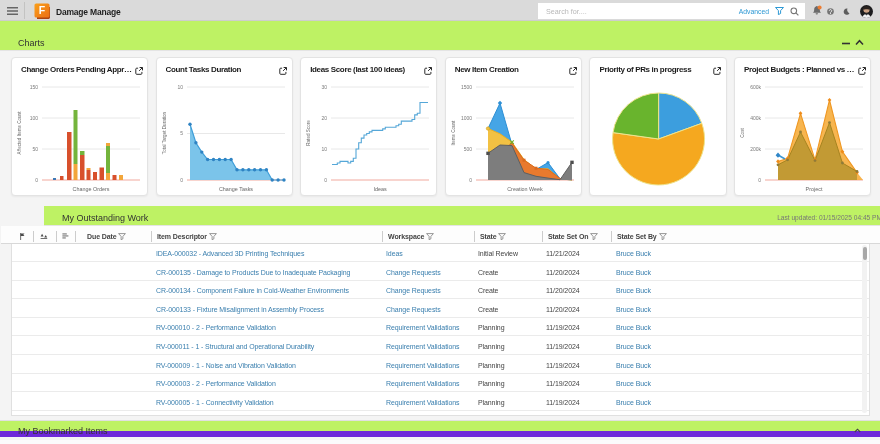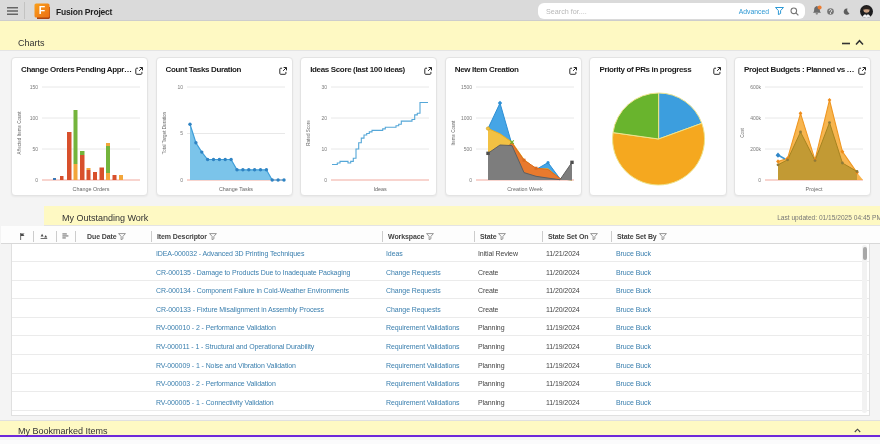--- a/index.html
+++ b/index.html
@@ -1,25 +1,25 @@
 <!DOCTYPE html>
 <html><head><meta charset="utf-8"><title>Fusion Manage</title>
 <style>
 * { margin:0; padding:0; box-sizing:border-box; }
 html,body { width:880px; height:444px; overflow:hidden; font-family:"Liberation Sans",sans-serif; background:#f4f4f4; }
 .topbar { position:absolute; left:0; top:0; width:880px; height:21px; background:#dadada; border-bottom:1px solid #cdcdcd; }
 .burger { position:absolute; left:7px; top:7px; }
 .tb-sep { position:absolute; left:24px; top:2px; width:1px; height:17px; background:#c3c3c2; }
 .flogo { position:absolute; left:34px; top:2.5px; }
 .brand { position:absolute; left:56px; top:6.5px; font-size:8.5px; letter-spacing:-0.2px; font-weight:bold; color:#1f1f1f; }
-.search { position:absolute; left:538px; top:3px; width:267px; height:16px; background:#fff; border-radius:6px; display:flex; align-items:center; }
+.search { position:absolute; left:538px; top:3px; width:267px; height:16px; background:#fff; border-radius:0; display:flex; align-items:center; }
 .ph { color:#b8b8b8; font-size:7.2px; margin-left:8px; flex:1; }
 .adv { color:#2c98d4; font-size:6.8px; margin-right:4px; }
 .ticon { position:absolute; top:4px; }
-.band { position:absolute; left:0; width:880px; background:#fef9c3; }
+.band { position:absolute; left:0; width:880px; background:#bef264; }
 .band-charts { top:21px; height:30px; border-bottom:1px solid #e4e4e4; }
 .btitle { position:absolute; left:18px; bottom:2.5px; font-size:9px; color:#333; }
 .icminus { position:absolute; right:30px; bottom:5.5px; } .icchev { position:absolute; right:16px; bottom:4px; }
 .chartzone { position:absolute; left:0; top:52px; width:880px; height:154px; background:#f4f4f4; }
 .card { position:absolute; top:5px; width:137.3px; height:139px; background:#fff; border:1px solid #e3e3e3; border-radius:4px; box-shadow:0 1px 2px rgba(0,0,0,0.05); }
 .ctitle { position:absolute; left:9px; top:7px; width:114px; font-size:8px; letter-spacing:-0.35px; font-weight:bold; color:#1b1b1b; white-space:nowrap; overflow:hidden; text-overflow:ellipsis; }
 .ext { position:absolute; right:4.5px; top:8.5px; line-height:0; font-size:0; }
 .chart { position:absolute; left:0; top:20px; }
 .band-work { top:206px; height:20px; border-bottom:1px solid #e4e4e4; border-top:1px solid #ece931;margin-left:44px; }
 .lastupd { position:absolute; right:42px; bottom:4px; font-size:6.6px; color:#777; }
@@ -28,21 +28,21 @@
 .hc { position:absolute; top:7px; font-size:7px; letter-spacing:-0.1px; color:#444; font-weight:bold; }
 .vsep { position:absolute; top:5px; width:1px; height:11px; background:#cccccc; }
 .trow { position:relative; height:18.6px; border-bottom:1px solid #ebebeb; font-size:7px; letter-spacing:-0.1px; }
 .trow > div { position:absolute; top:6.5px; white-space:nowrap; }
 .c-desc { left:144px; } .c-ws { left:374px; } .c-st { left:466px; color:#444; }
 .c-on { left:534px; color:#444; } .c-by { left:604px; }
 .lnk { color:#3a7fae; }
 .tbody { position:absolute; left:0; top:17.5px; width:100%; }
 .sbar { position:absolute; right:2px; top:19px; width:5px; height:168px; background:#f2f2f2; border-radius:3px; }
 .sthumb { position:absolute; left:0.5px; top:2px; width:4px; height:13px; background:#a8a8a8; border-radius:2px; }
-.band-book { top:420px; height:17px; border-top:1px solid #e0e0e0; border-bottom:2px solid #6d28d9; }
+.band-book { top:420px; height:17px; border-top:1px solid #e0e0e0; border-bottom:6px solid #6d28d9; }
 .bk-title { position:absolute; left:18px; top:4.5px; font-size:9px; color:#333; }
 .bk-chev { position:absolute; right:19px; top:7px; }
 </style></head>
 <body>
 
 <div class="topbar">
   <svg class="burger" width="11" height="8" viewBox="0 0 11 8">
       <rect y="0.2" width="11" height="1.2" fill="#4a4a4a"></rect>
       <rect y="3.4" width="11" height="1.2" fill="#4a4a4a"></rect>
       <rect y="6.6" width="11" height="1.2" fill="#4a4a4a"></rect>
@@ -52,21 +52,21 @@
     <defs>
         <linearGradient id="fg" x1="0" y1="0" x2="1" y2="1">
           <stop offset="0" stop-color="#f9a01b"></stop>
           <stop offset="1" stop-color="#ec6f15"></stop>
         </linearGradient>
       </defs>
     <path d="M3 4h13v10.5a1.4 1.4 0 0 1-1.4 1.4H3z" fill="#ab4511"></path>
     <rect x="0.5" y="0.5" width="15" height="14" rx="1.6" fill="url(#fg)"></rect>
     <text x="8" y="11.2" font-size="10.5" font-weight="bold" fill="#fff" text-anchor="middle" font-family="Liberation Sans">F</text>
   </svg>
-  <span class="brand">Fusion Project</span>
+  <span class="brand">Damage Manage</span>
   <div class="search">
       <span class="ph">Search for....</span>
     <span class="adv">Advanced</span>
     <svg width="9" height="8" viewBox="0 0 9 8" style="margin:0 6px 0 2px">
         <path d="M0.5 0.5h8L5.6 3.6v2.9L3.4 7.6V3.6z" fill="none" stroke="#2c98d4" stroke-width="1"></path>
       </svg>
     <svg width="9" height="9" viewBox="0 0 9 9" style="margin-right:6px">
         <circle cx="3.8" cy="3.8" r="2.8" fill="none" stroke="#777" stroke-width="1.1"></circle>
         <path d="M5.9 5.9 8.4 8.4" stroke="#777" stroke-width="1.2"></path>
       </svg>

